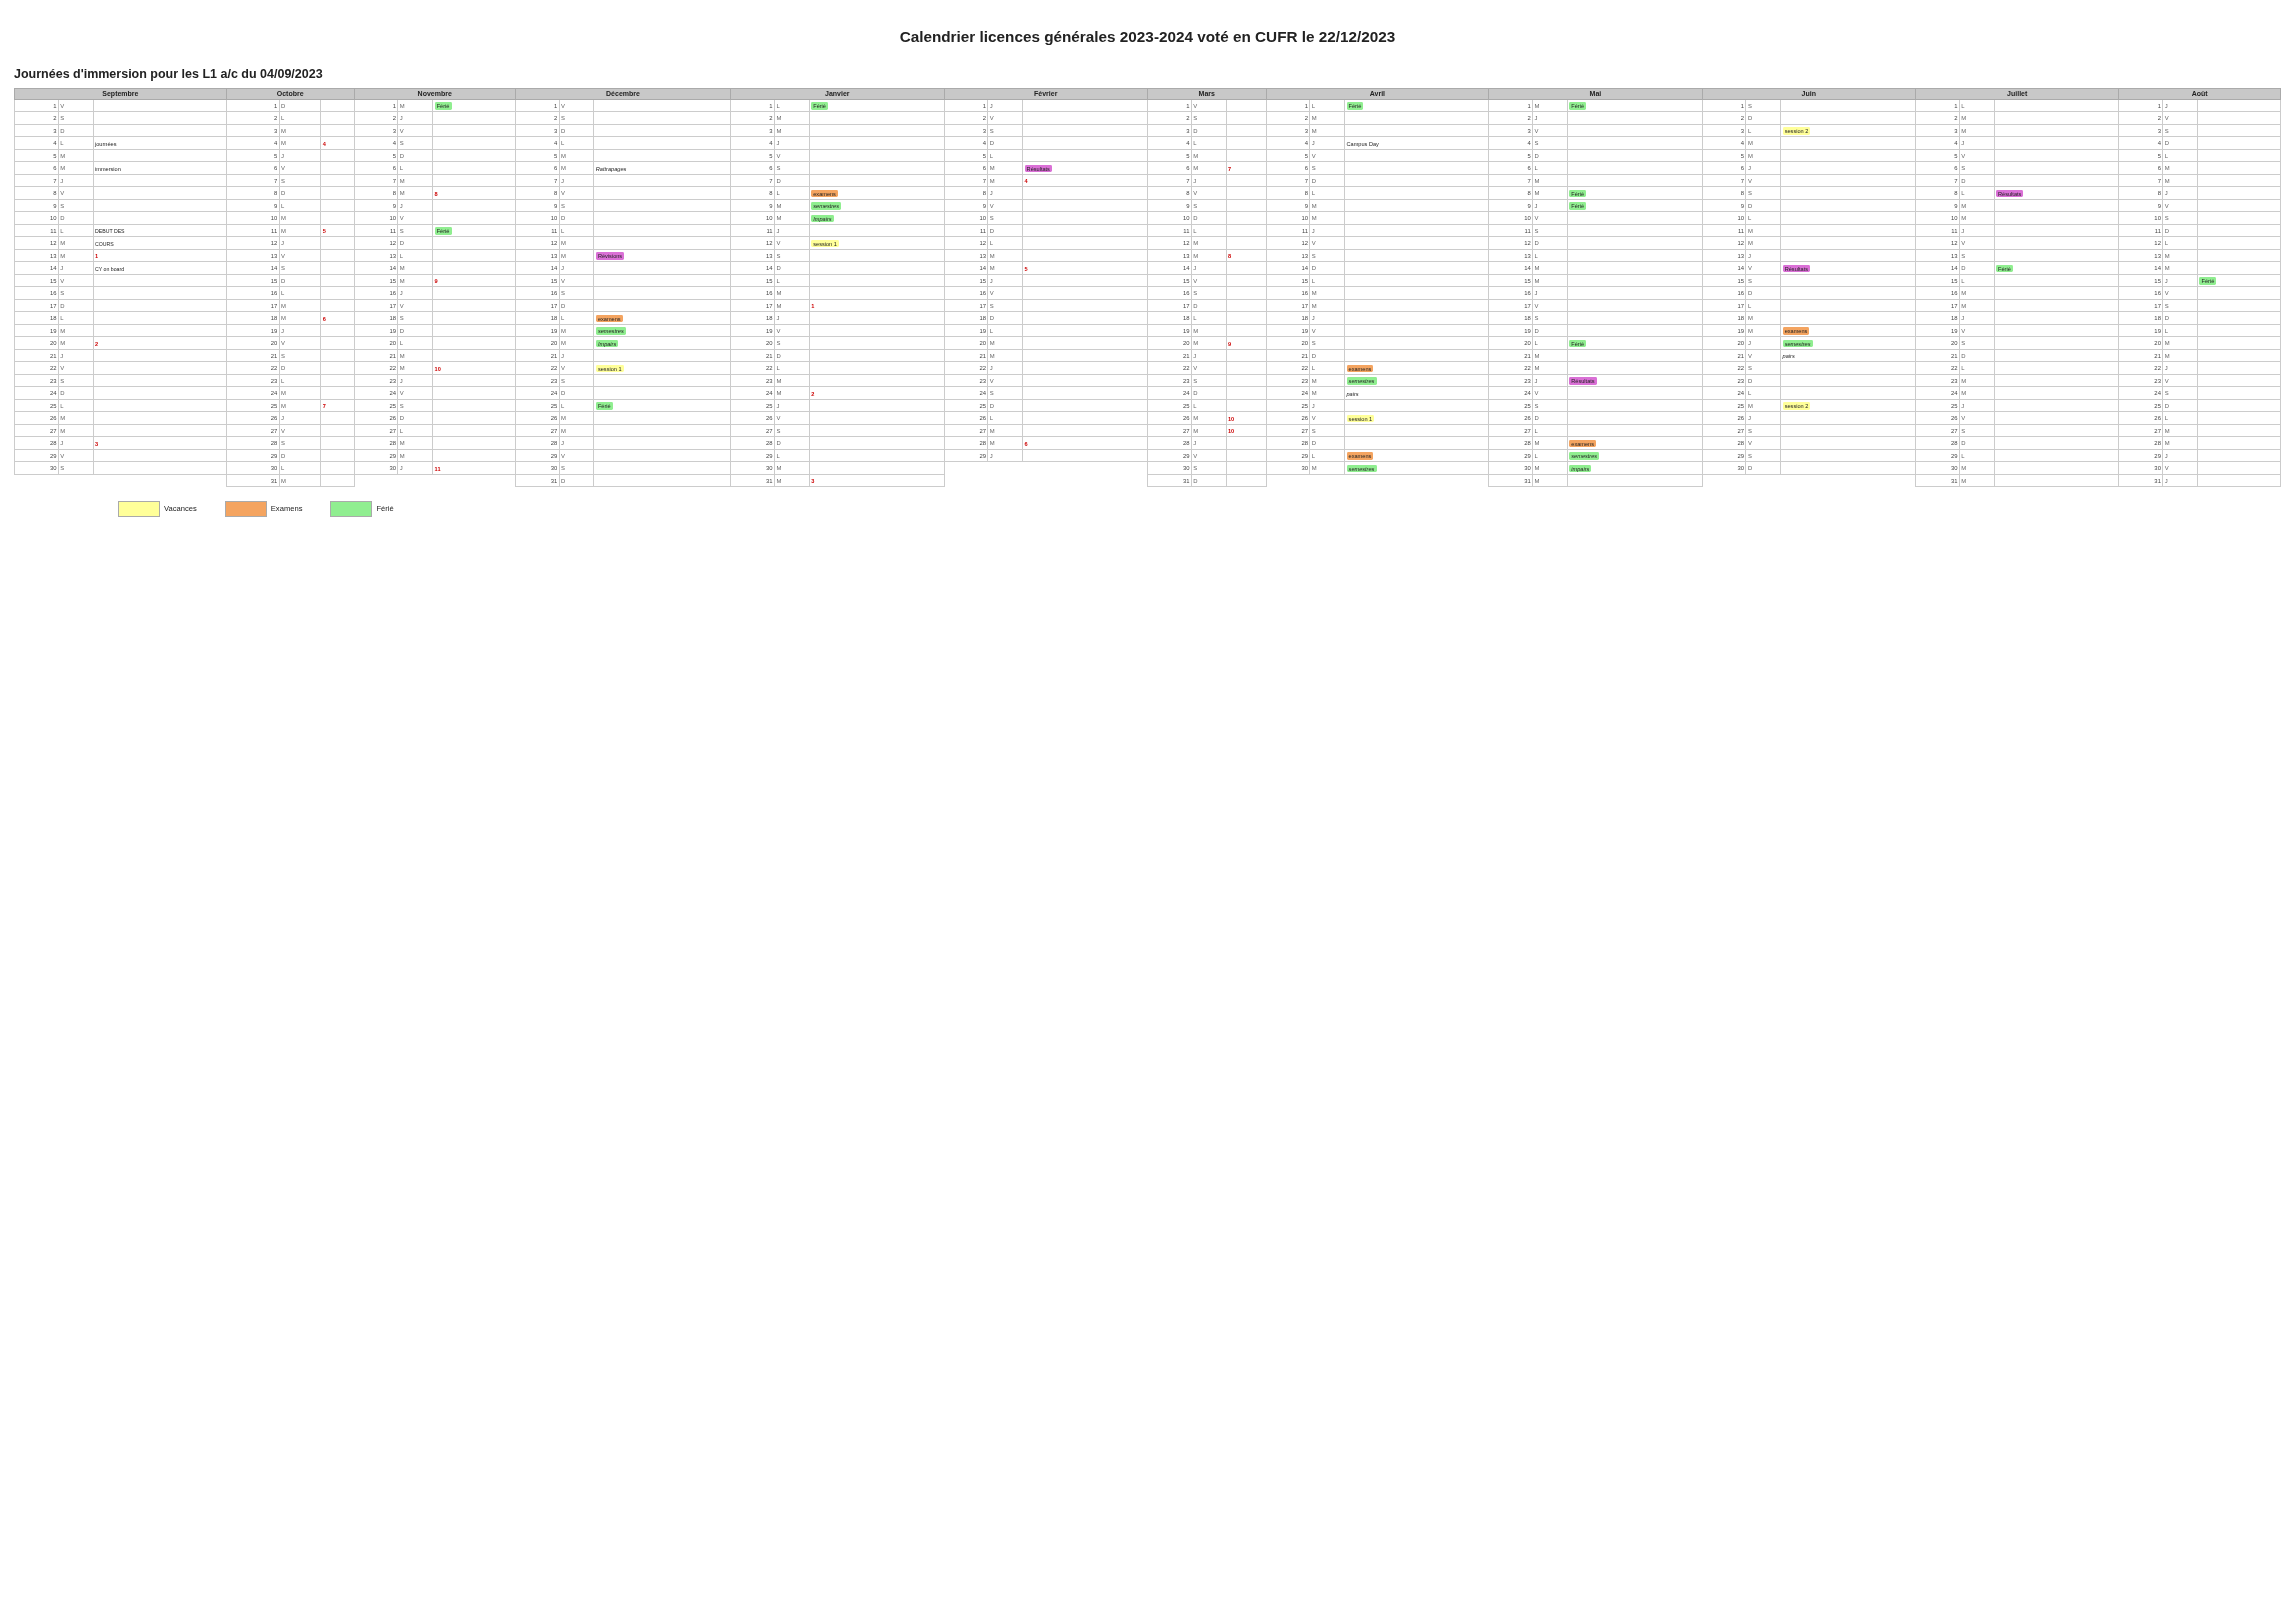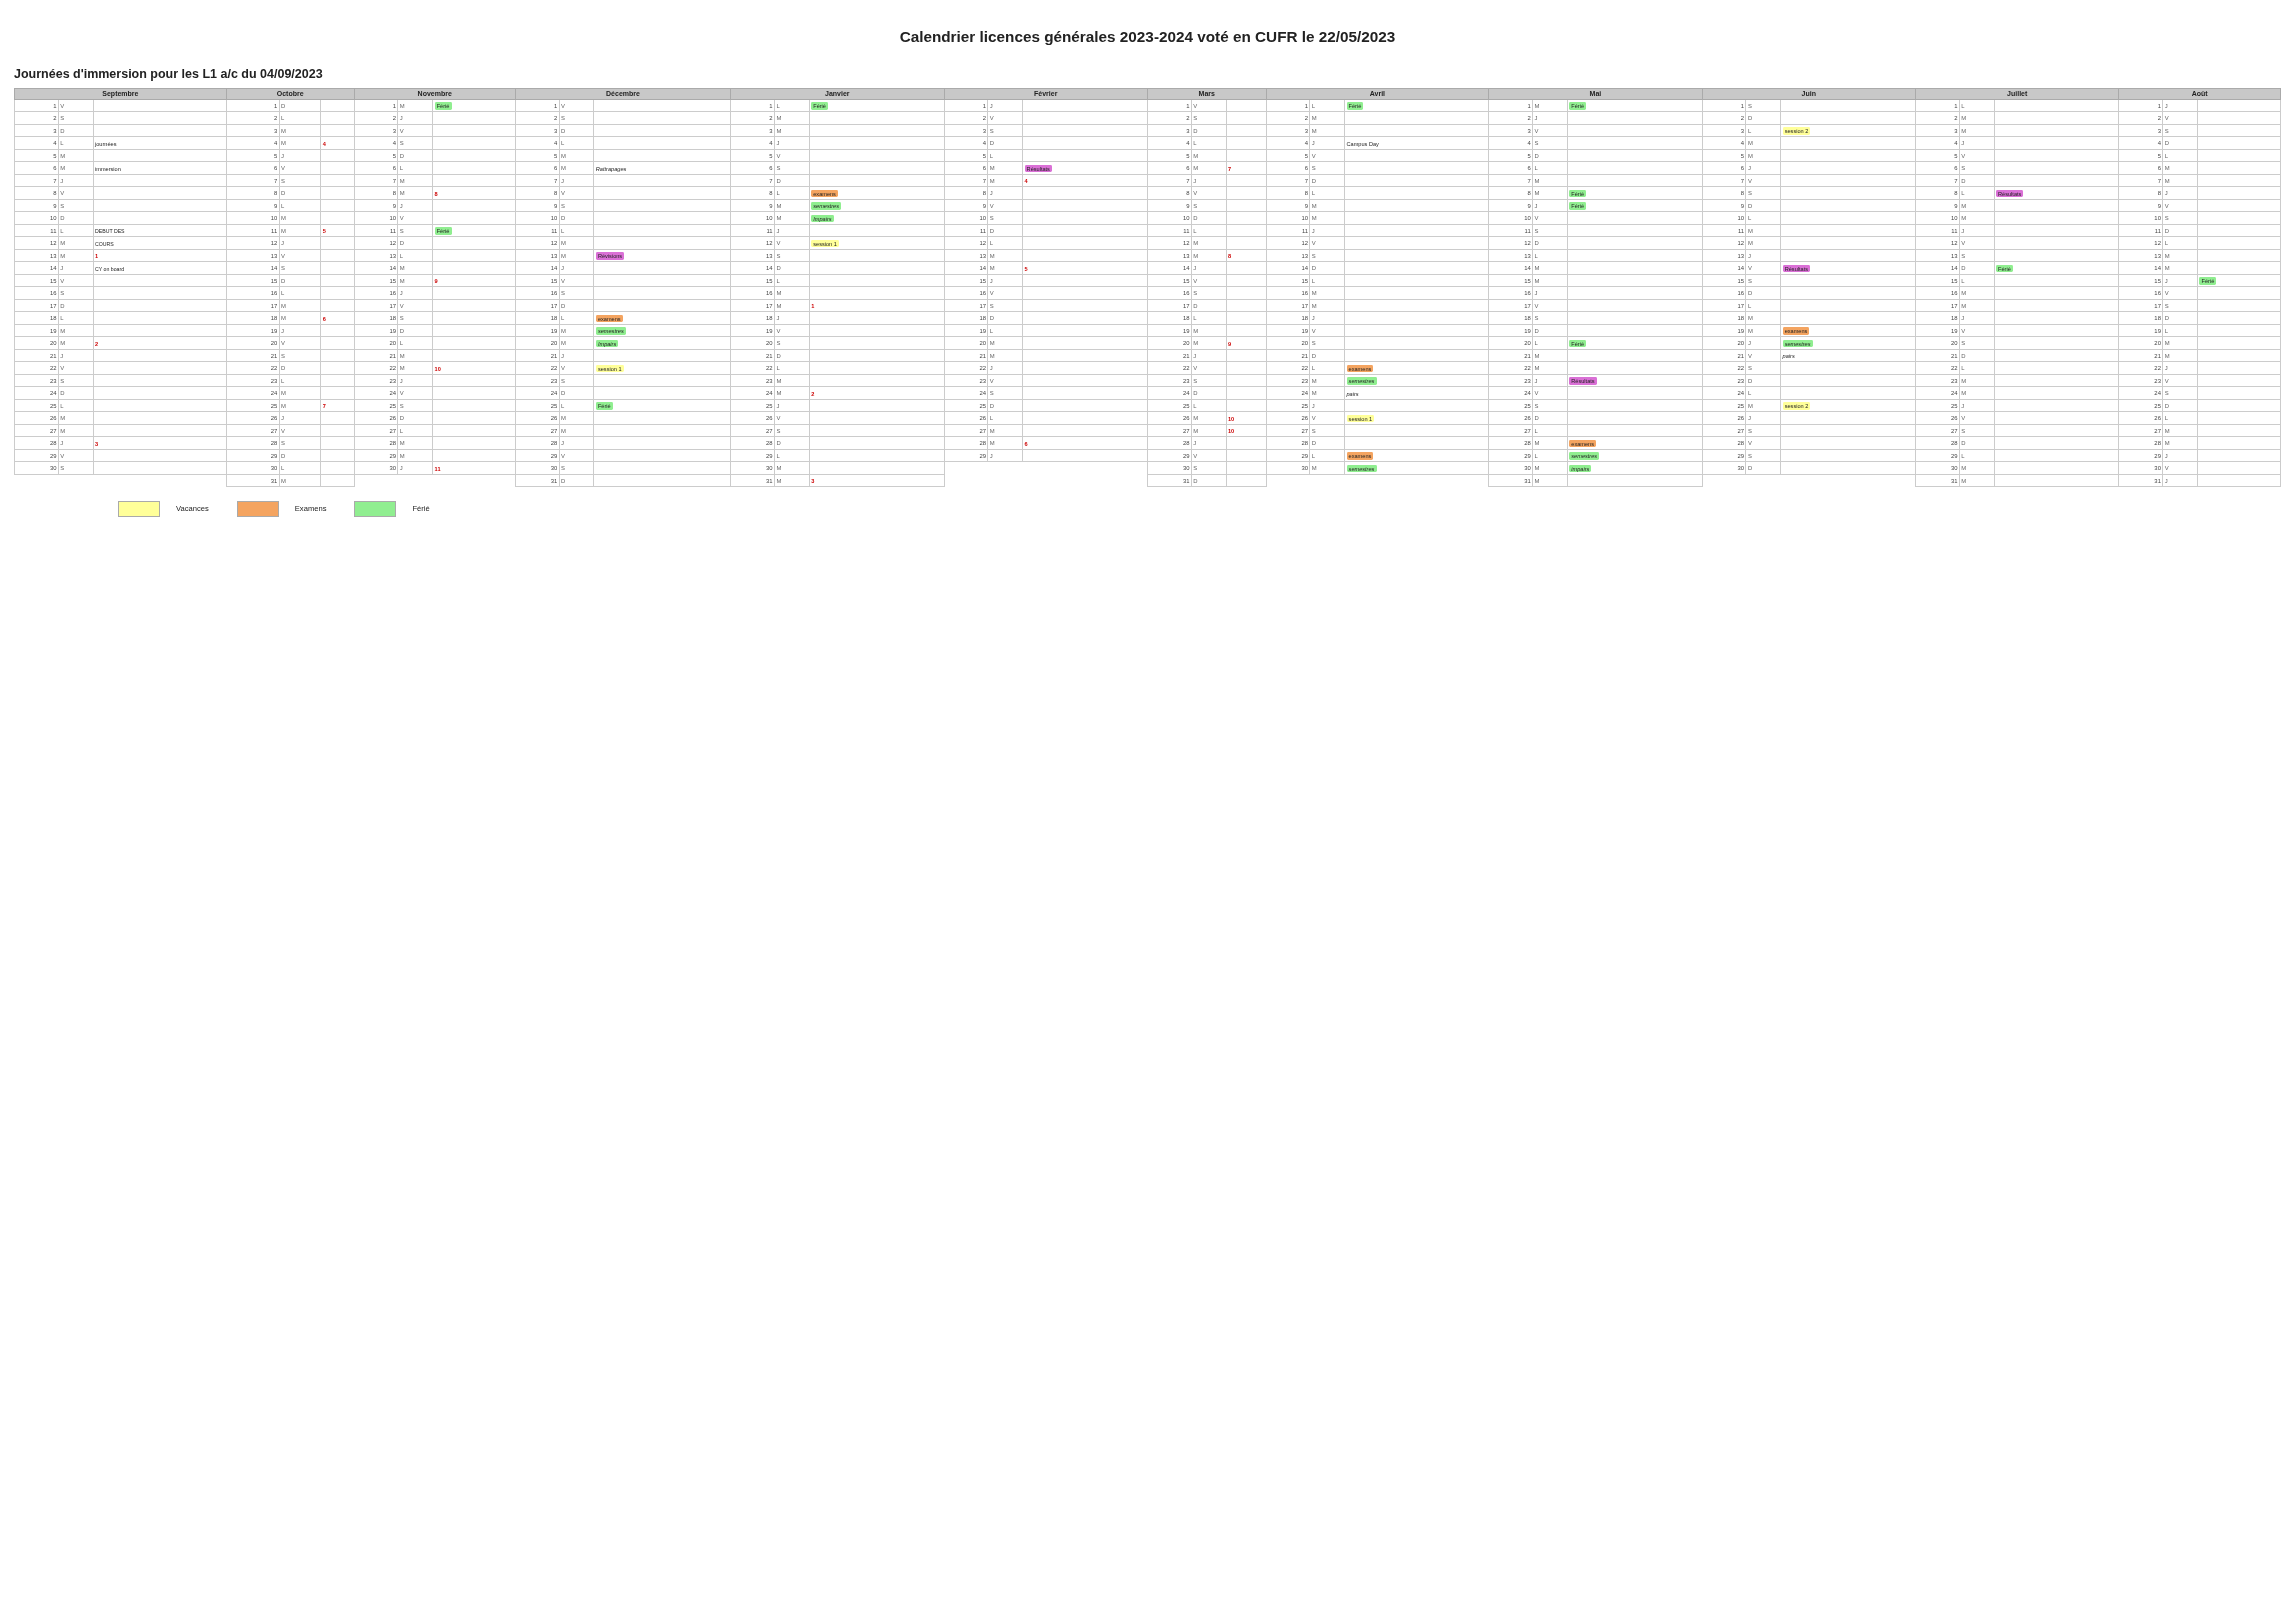--- a/index.html
+++ b/index.html
@@ -62,38 +62,38 @@
     .legend {
       display: flex;
       gap: 28px;
       margin-top: 14px;
       align-items: center;
       padding-left: 104px;
     }
     .legend-item {
       display: flex;
       align-items: center;
-      gap: 16px;
+      gap: 4px;
       text-align: center;
     }
     .legend-box {
       width: 42px;
       height: 15.3px;
       border: 0.7px solid #aaa;
     }
     .legend-label {
       font-size: 7.6px;
     }
     .cell-num { min-width: 11px; text-align: right; font-size: 5.9px; color: #444; padding-right: 0.7px; }
     .cell-day { min-width: 7px; font-size: 5.9px; color: #666; }
   </style>
 </head>
 <body>
 
-<h1>Calendrier licences générales 2023-2024 voté en CUFR le 22/05/2023</h1>
+<h1>Calendrier licences générales 2023-2024 voté en CUFR le 22/12/2023</h1>
 <h2>Journées d'immersion pour les L1 a/c du 04/09/2023</h2>
 
 <table class="calendar-table">
   <thead>
     <tr>
       <th colspan="3">Septembre</th>
       <th colspan="3">Octobre</th>
       <th colspan="3">Novembre</th>
       <th colspan="3">Décembre</th>
       <th colspan="3">Janvier</th>

